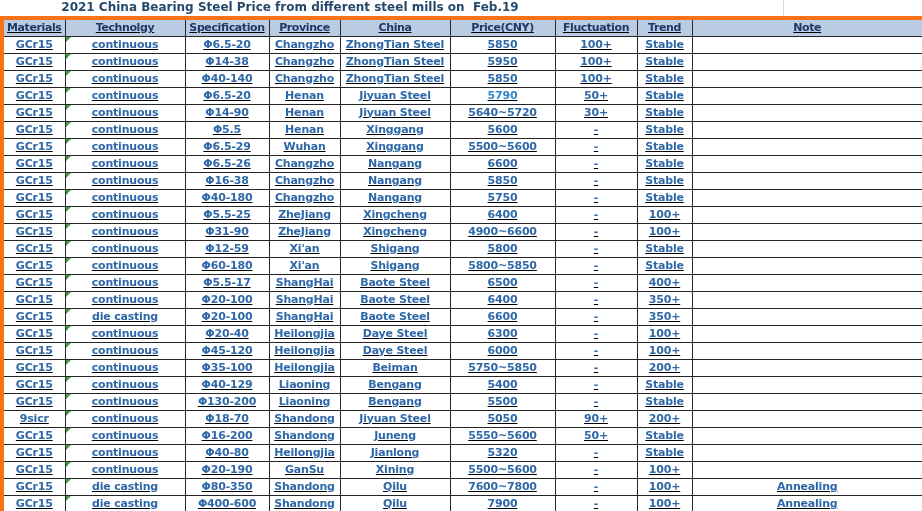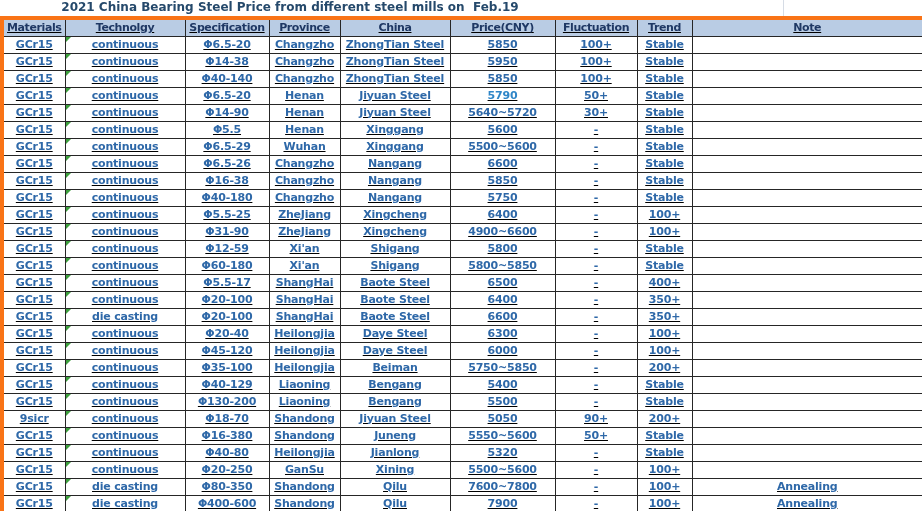--- a/index.html
+++ b/index.html
@@ -338,21 +338,21 @@
           <td><span>Shandong</span></td>
           <td><span>Jiyuan Steel</span></td>
           <td><span>5050</span></td>
           <td><span>90+</span></td>
           <td><span>200+</span></td>
           <td><span></span></td>
         </tr>
         <tr>
           <td><span>GCr15</span></td>
           <td><span class="triangle"></span><span>continuous</span></td>
-          <td><span>Φ16-380</span></td>
+          <td><span>Φ16-200</span></td>
           <td><span>Shandong</span></td>
           <td><span>Juneng</span></td>
           <td><span>5550~5600</span></td>
           <td><span>50+</span></td>
           <td><span>Stable</span></td>
           <td><span></span></td>
         </tr>
         <tr>
           <td><span>GCr15</span></td>
           <td><span class="triangle"></span><span>continuous</span></td>
@@ -360,21 +360,21 @@
           <td><span>Heilongjia</span></td>
           <td><span>Jianlong</span></td>
           <td><span>5320</span></td>
           <td><span>-</span></td>
           <td><span>Stable</span></td>
           <td><span></span></td>
         </tr>
         <tr>
           <td><span>GCr15</span></td>
           <td><span class="triangle"></span><span>continuous</span></td>
-          <td><span>Φ20-250</span></td>
+          <td><span>Φ20-190</span></td>
           <td><span>GanSu</span></td>
           <td><span>Xining</span></td>
           <td><span>5500~5600</span></td>
           <td><span>-</span></td>
           <td><span>100+</span></td>
           <td><span></span></td>
         </tr>
         <tr>
           <td><span>GCr15</span></td>
           <td><span class="triangle"></span><span>die casting</span></td>

